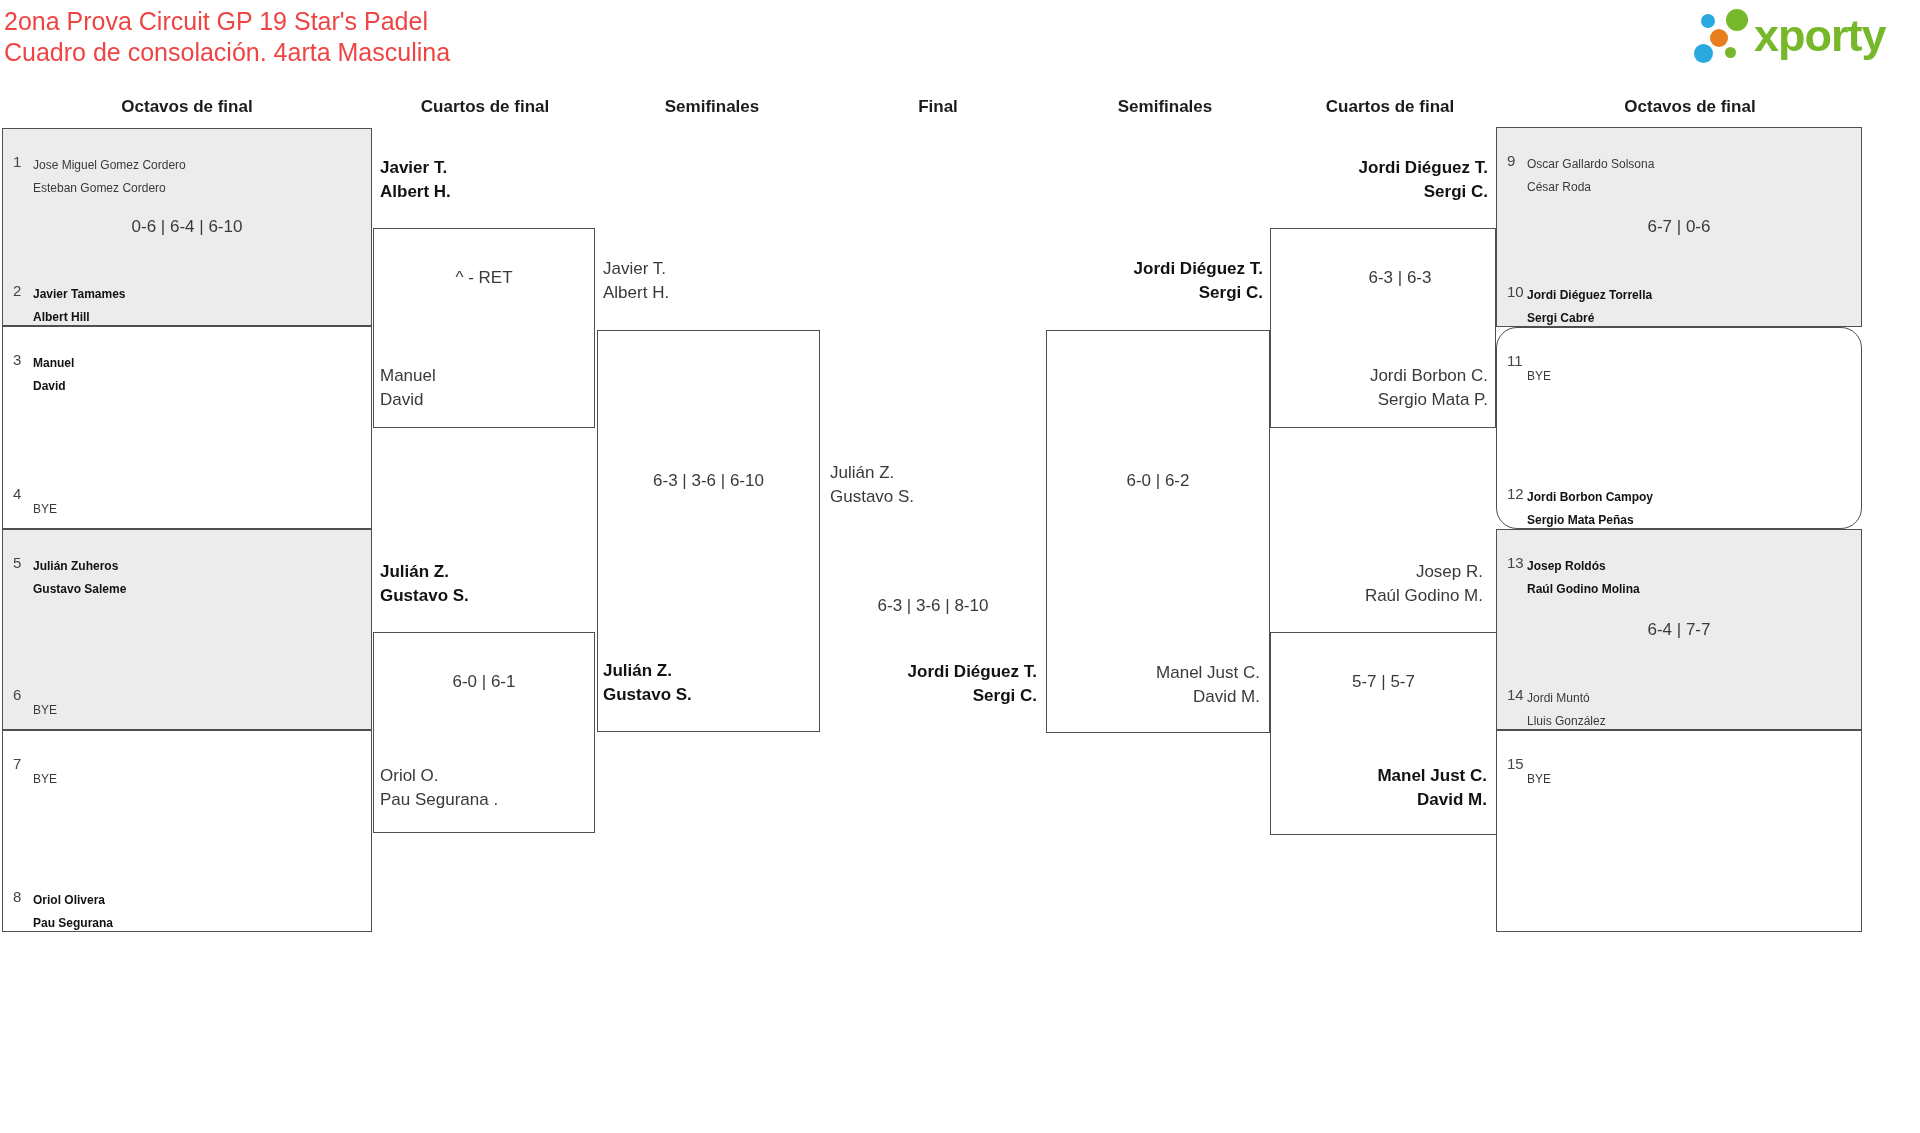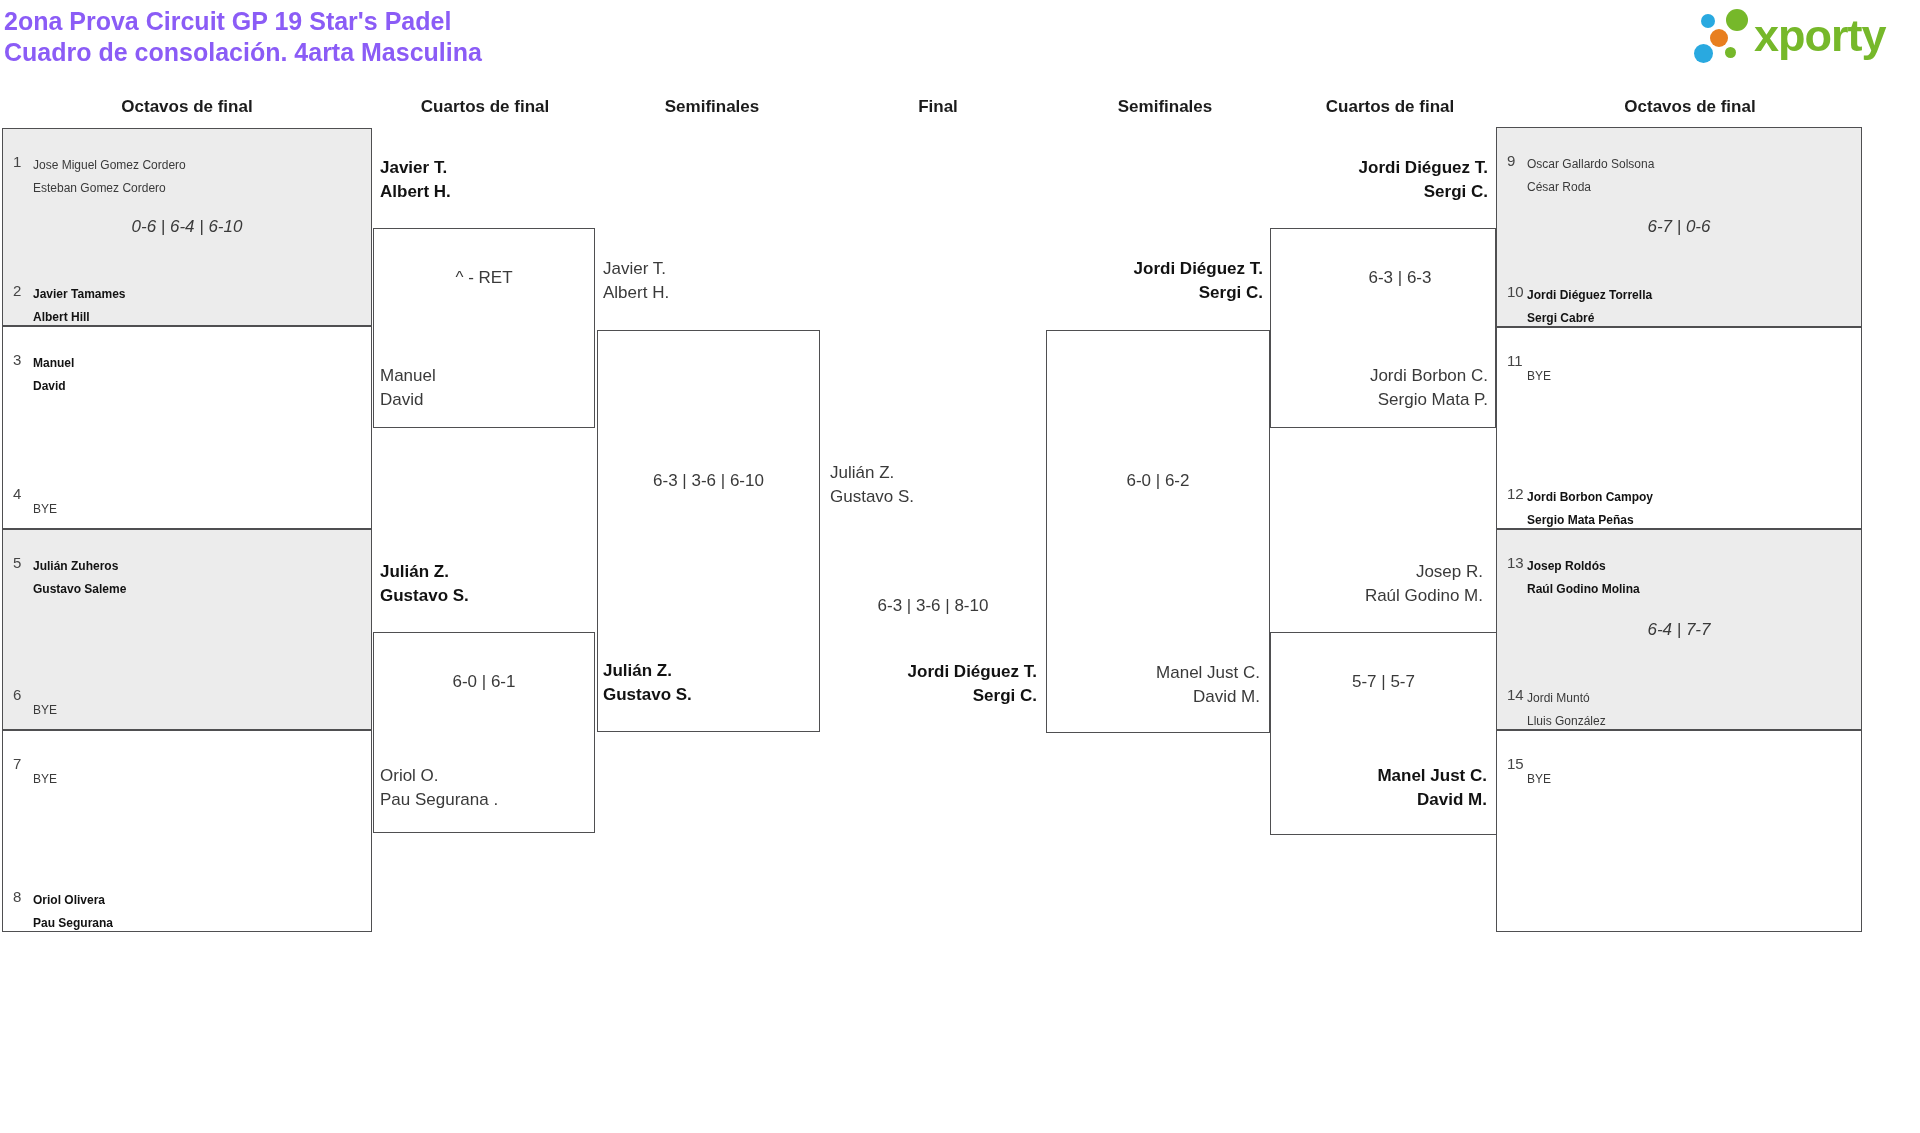--- a/index.html
+++ b/index.html
@@ -1,27 +1,27 @@
 <!DOCTYPE html>
 <html><head>
 <meta charset="utf-8">
 <style>
   html,body{margin:0;padding:0;background:#fff;}
   body{width:1920px;height:1133px;position:relative;font-family:"Liberation Sans",sans-serif;color:#3a3a3a;overflow:hidden;}
-  .title{position:absolute;left:4px;top:6px;font-size:25px;line-height:31px;font-weight:700;color:#8b5cf6;}
+  .title{position:absolute;left:4px;top:6px;font-size:25px;line-height:31px;font-weight:400;color:#ef4444;}
   .hdr{position:absolute;top:97px;width:220px;text-align:center;font-size:17px;font-weight:600;color:#1c1c1c;}
   .box{position:absolute;border:1px solid #4f4f51;box-sizing:border-box;background:#fff;}
   .box.sh{background:#ececec;}
   .entry{position:absolute;left:8px;right:8px;height:46px;display:flex;align-items:center;}
   .entry.top{top:9px;}
   .entry.bot{bottom:12px;}
   .seed{min-width:20px;font-size:15px;color:#454545;flex:0 0 auto;text-align:left;padding-left:2px;}
   .names{font-size:12px;line-height:23px;color:#3a3a3a;white-space:nowrap;margin-top:32px;}
   .names.bold,.pair.bold{font-weight:700;color:#121212;}
-  .score-center{position:absolute;left:0;right:0;top:50%;transform:translateY(-50%);text-align:center;font-size:17px;color:#3a3a3a;font-style:italic;}
+  .score-center{position:absolute;left:0;right:0;top:50%;transform:translateY(-50%);text-align:center;font-size:17px;color:#3a3a3a;}
   .score-abs{position:absolute;text-align:center;font-size:17px;color:#3a3a3a;}
   .pair{position:absolute;font-size:17px;line-height:24px;color:#3a3a3a;white-space:nowrap;}
   .pair.r{text-align:right;}
   .logo{position:absolute;left:1690px;top:0;width:226px;height:80px;}
   .dot{position:absolute;border-radius:50%;}
   .logo-text{position:absolute;left:64px;top:10px;font-size:45px;font-weight:800;letter-spacing:-1px;color:#76b82a;}
 </style>
 </head>
 <body>
 
@@ -127,21 +127,21 @@
   <div class="score-center">6-7 | 0-6</div>
   <div class="entry bot">
     <span class="seed">10</span>
     <div class="names bold">
       <div>Jordi Diéguez Torrella</div>
       <div>Sergi Cabré</div>
     </div>
   </div>
 </div>
 
-<div class="box" style="left:1496px;top:327px;width:366px;height:202px;">
+<div class="box" style="left:1496px;top:327px;width:366px;height:202px;border-radius:21px;">
   <div class="entry top">
     <span class="seed">11</span>
     <div class="names">
       <div>BYE</div>
       <div></div>
     </div>
   </div>
   <div class="entry bot">
     <span class="seed">12</span>
     <div class="names bold">

